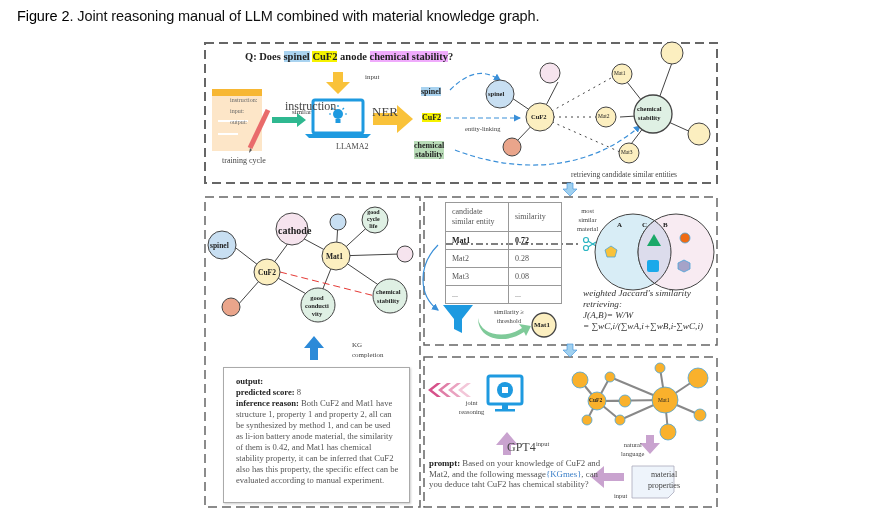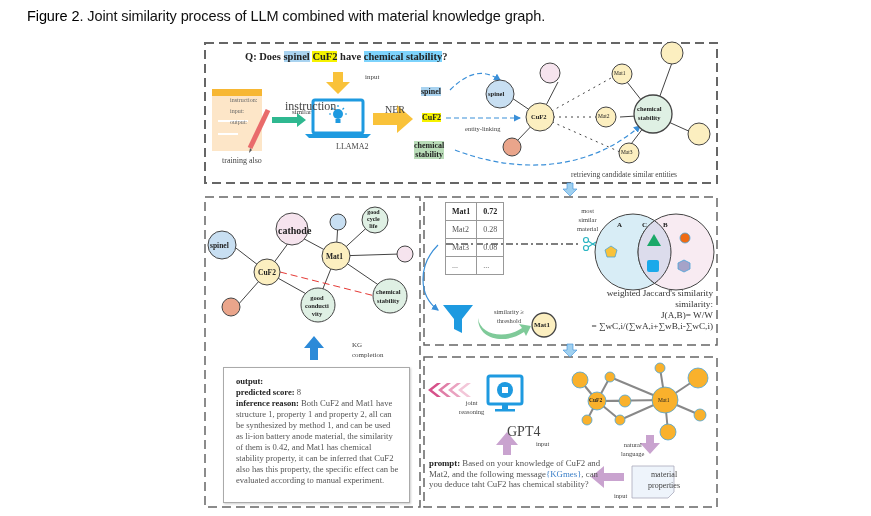--- a/index.html
+++ b/index.html
@@ -1,39 +1,39 @@
 <!DOCTYPE html>
 <html><head>
 <meta charset="utf-8">
 <style>
   html, body { margin:0; padding:0; background:#ffffff; }
   body { width:871px; height:516px; position:relative; overflow:hidden; font-family:"Liberation Serif", serif; color:#222; }
   .caption { position:absolute; left:17px; top:8px; font-family:"Liberation Sans", sans-serif; font-size:14.5px; color:#111; letter-spacing:-0.1px; }
-  .caption b { font-weight:normal; color:#000;margin-left:10px; }
+  .caption b { font-weight:normal; color:#000; }
   .t { position:absolute; white-space:nowrap; }
   .small { font-size:8px; color:#444;padding-left:12px; }
   .hl-blue { background:#a9d3f0; }
   .hl-yellow { background:#f6f200; }
-  .hl-green { background:#7dd3fc; }
+  .hl-green { background:#f0abfc; }
   .qline { font-weight:bold; font-size:10.5px; color:#222; }
   .table { position:absolute; left:445px; top:202px; border-collapse:collapse; font-size:8px; color:#555; }
   .table td, .table th { border:1px solid #999; padding:0 6px; height:17px; text-align:left; font-weight:normal; }
   .table th { height:28px; line-height:10px; }
   .table tr.best td { font-weight:bold; color:#222; }
   .output-box { position:absolute; left:223px; top:367px; width:187px; height:136px; border:1px solid #aaa; background:#fff; font-size:8.6px; line-height:11px; color:#555; padding:8px 10px 0 12px; box-sizing:border-box; box-shadow:1px 1px 2px #ccc; }
   .output-box b { color:#222; }
   .prompt { position:absolute; left:429px; top:458px; width:180px; font-size:8.8px; line-height:10.6px; color:#555; }
   .prompt b { color:#222; }
   .prompt .kg { color:#3a7fc8; }
-  .formula { position:absolute; left:583px; top:288px; width:130px; text-align:right; font-size:9.2px; line-height:11px; color:#333; }
+  .formula { position:absolute; left:583px; top:288px; width:130px; text-align:left; font-size:9.2px; line-height:11px; color:#333;font-style:italic; }
 </style>
 </head>
 <body>
 
-<div class="caption"><b>Figure 2</b><span>. Joint similarity process of LLM combined with material knowledge graph.</span></div>
+<div class="caption"><b>Figure 2</b><span>. Joint reasoning manual of LLM combined with material knowledge graph.</span></div>
 
 <svg width="871" height="516" style="position:absolute;left:0;top:0">
   <defs>
     <marker id="ab" markerWidth="6" markerHeight="6" refX="5" refY="3" orient="auto">
         <path d="M0,0 L6,3 L0,6 z" fill="#3a8fd8"></path>
       </marker>
   </defs>
 
   <rect x="205" y="43" width="512" height="140" fill="none" stroke="#666" stroke-width="2" stroke-dasharray="9,5"></rect>
   <rect x="205" y="197" width="215" height="310" fill="none" stroke="#666" stroke-width="1.5" stroke-dasharray="9,5"></rect>
@@ -190,31 +190,31 @@
       <circle cx="665" cy="400" r="13"></circle>
   </g>
   <path d="M646,435 h8 v8 h6 l-10,11 l-10,-11 h6 z" fill="#c9a3cf"></path>
   <g>
     <path d="M632,466 h42 v26 l-6,6 h-36 z" fill="#eef4fb" stroke="#aab" stroke-width="0.8"></path>
   </g>
   <path d="M624,473 h-20 v-7 l-13,11 l13,11 v-7 h20 z" fill="#c9a3cf"></path>
 </svg>
 
 <div class="t qline" style="left:245px;top:51px">
-  <span>Q:  Does </span><span class="hl-blue">spinel</span> <span class="hl-yellow">CuF2</span><span> have </span><span class="hl-green">chemical stability</span><span>?</span>
+  <span>Q:  Does </span><span class="hl-blue">spinel</span> <span class="hl-yellow">CuF2</span><span> anode </span><span class="hl-green">chemical stability</span><span>?</span>
 </div>
 <div class="t small" style="left:353px;top:73px;font-size:7px">input</div>
 <div class="t small" style="left:218px;top:97px;font-size:6px;color:#666">instruction:</div>
 <div class="t small" style="left:218px;top:108px;font-size:6px;color:#666">input:</div>
 <div class="t small" style="left:218px;top:119px;font-size:6px;color:#666">output:</div>
-<div class="t small" style="left:210px;top:156px">training also</div>
+<div class="t small" style="left:210px;top:156px">training cycle</div>
 <div class="t small" style="left:273px;top:99px;font-size:12px">instruction</div>
 <div class="t small" style="left:280px;top:108px;font-size:7px">similar</div>
 <div class="t small" style="left:324px;top:142px">LLAMA2</div>
-<div class="t small" style="left:373px;top:110px;font-size:10px;top:104px">NER</div>
+<div class="t small" style="left:360px;top:110px;font-size:13px;top:104px">NER</div>
 <div class="t" style="left:421px;top:87px;font-size:8px;font-weight:bold;background:#a9d3f0">spinel</div>
 <div class="t" style="left:422px;top:113px;font-size:8px;font-weight:bold;background:#f6f200">CuF2</div>
 <div class="t" style="left:414px;top:141px;font-size:8px;font-weight:bold;background:#b9dcb8;line-height:9px;text-align:center"><span>chemical</span><br><span>stability</span></div>
 <div class="t small" style="left:453px;top:125px;font-size:6.5px">entity-linking</div>
 <div class="t" style="left:488px;top:90px;font-size:6.5px;font-weight:bold">spinel</div>
 <div class="t" style="left:531px;top:113px;font-size:6.5px;font-weight:bold">CuF2</div>
 <div class="t" style="left:614px;top:70px;font-size:5.5px">Mat1</div>
 <div class="t" style="left:598px;top:113px;font-size:5.5px">Mat2</div>
 <div class="t" style="left:621px;top:149px;font-size:5.5px">Mat3</div>
 <div class="t" style="left:637px;top:104px;font-size:6.5px;font-weight:bold;text-align:center;line-height:9px"><span>chemical</span><br><span>stability</span></div>
@@ -224,20 +224,24 @@
 <div class="t" style="left:278px;top:225px;font-size:10px;font-weight:bold">cathode</div>
 <div class="t" style="left:258px;top:268px;font-size:7.5px;font-weight:bold">CuF2</div>
 <div class="t" style="left:326px;top:252px;font-size:7.5px;font-weight:bold">Mat1</div>
 <div class="t" style="left:367px;top:209px;font-size:6px;font-weight:bold;text-align:center;line-height:7px"><span>good</span><br><span>cycle</span><br><span>life</span></div>
 <div class="t" style="left:376px;top:287px;font-size:6.5px;font-weight:bold;text-align:center;line-height:9px"><span>chemical</span><br><span>stability</span></div>
 <div class="t" style="left:305px;top:294px;font-size:6.5px;font-weight:bold;text-align:center;line-height:8px"><span>good</span><br><span>conducti</span><br><span>vity</span></div>
 <div class="t small" style="left:340px;top:340px;font-size:7px;text-align:left;line-height:10px"><span>KG</span><br><span>completion</span></div>
 
 <table class="table">
   <tbody>
+      <tr>
+    <th style="width:50px">candidate similar entity</th>
+    <th style="width:40px">similarity</th>
+  </tr>
   <tr class="best">
         <td>Mat1</td>
         <td>0.72</td>
       </tr>
   <tr>
         <td>Mat2</td>
         <td>0.28</td>
       </tr>
   <tr>
         <td>Mat3</td>
@@ -250,32 +254,32 @@
 </tbody>
   </table>
 <div class="t small" style="left:565px;top:206px;font-size:6.5px;text-align:center;line-height:9px"><span>most</span><br><span>similar</span><br><span>material</span></div>
 <div class="t" style="left:617px;top:221px;font-size:7px;font-weight:bold">A</div>
 <div class="t" style="left:642px;top:221px;font-size:7px;font-weight:bold">C</div>
 <div class="t" style="left:663px;top:221px;font-size:7px;font-weight:bold">B</div>
 <div class="t small" style="left:482px;top:307px;font-size:6.5px;text-align:center;line-height:9px"><span>similarity ≥</span><br><span>threshold</span></div>
 <div class="t" style="left:534px;top:321px;font-size:7px;font-weight:bold">Mat1</div>
 <div class="formula">
   <div>weighted Jaccard's similarity</div>
-  <div>similarity:</div>
+  <div>retrieving:</div>
   <div>J(A,B)= W/W</div>
   <div>= ∑wC,i/(∑wA,i+∑wB,i-∑wC,i)</div>
 </div>
 
 <div class="output-box">
   <b>output:</b><br>
   <b>predicted score:</b><span> 8</span><br>
   <b>inference reason:</b><span> Both CuF2 and Mat1 have structure 1, property 1 and property 2, all can be synthesized by method 1, and can be used as li-ion battery anode material, the similarity of them is 0.42, and Mat1 has chemical stability property, it can be inferred that CuF2 also has this property, the specific effect can be evaluated according to manual experiment.</span>
 </div>
 
 <div class="t small" style="left:447px;top:398px;font-size:6.5px;text-align:center;line-height:9px"><span>joint</span><br><span>reasoning</span></div>
-<div class="t small" style="left:495px;top:424px;font-size:14px">GPT4</div>
+<div class="t small" style="left:495px;top:440px;font-size:12px">GPT4</div>
 <div class="t small" style="left:524px;top:440px;font-size:6.5px">input</div>
 <div class="t" style="left:589px;top:397px;font-size:5.5px;font-weight:bold">CuF2</div>
 <div class="t" style="left:658px;top:397px;font-size:5.5px">Mat1</div>
 <div class="t small" style="left:609px;top:440px;font-size:6.5px;text-align:center;line-height:9px"><span>natural</span><br><span>language</span></div>
 <div class="t small" style="left:636px;top:469px;font-size:8px;text-align:center;line-height:11px"><span>material</span><br><span>properties</span></div>
 <div class="t small" style="left:602px;top:492px;font-size:6.5px">input</div>
 <div class="prompt"><b>prompt:</b><span> Based on your knowledge of CuF2 and Mat2, and the following message</span><span class="kg">{KGmes}</span><span>,  can you deduce taht CuF2 has chemical stability?</span></div>
 
 </body></html>

